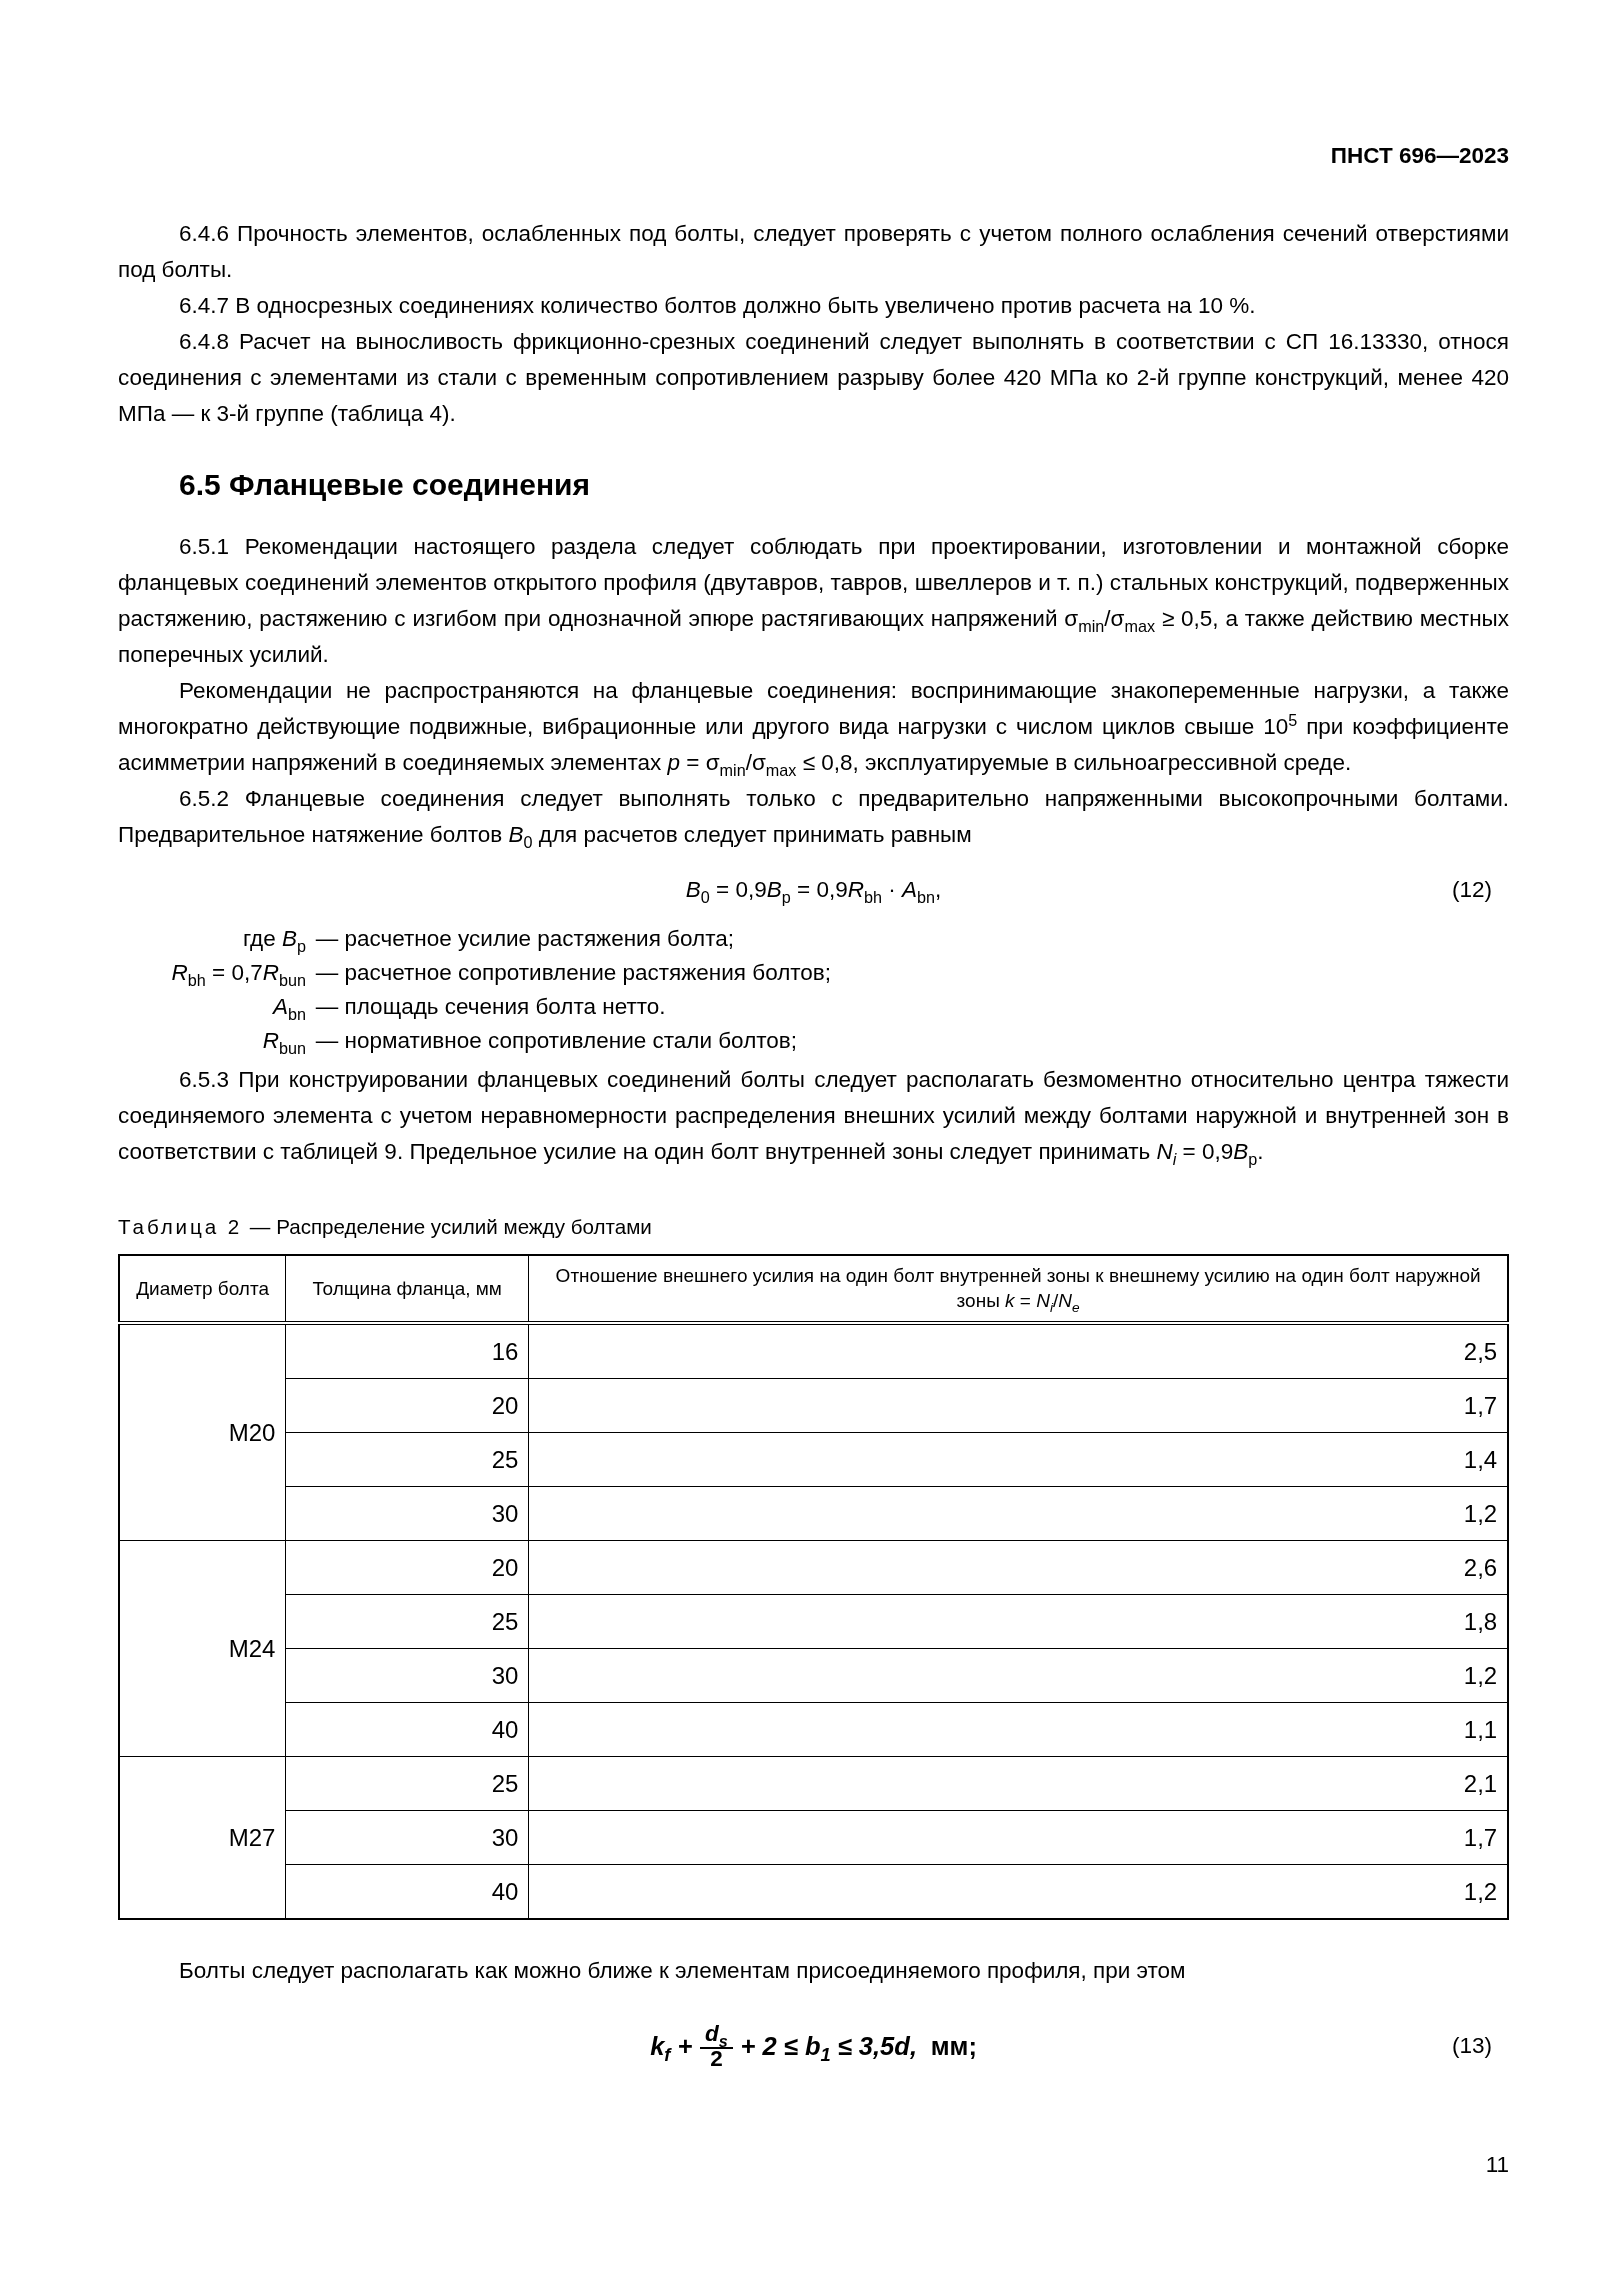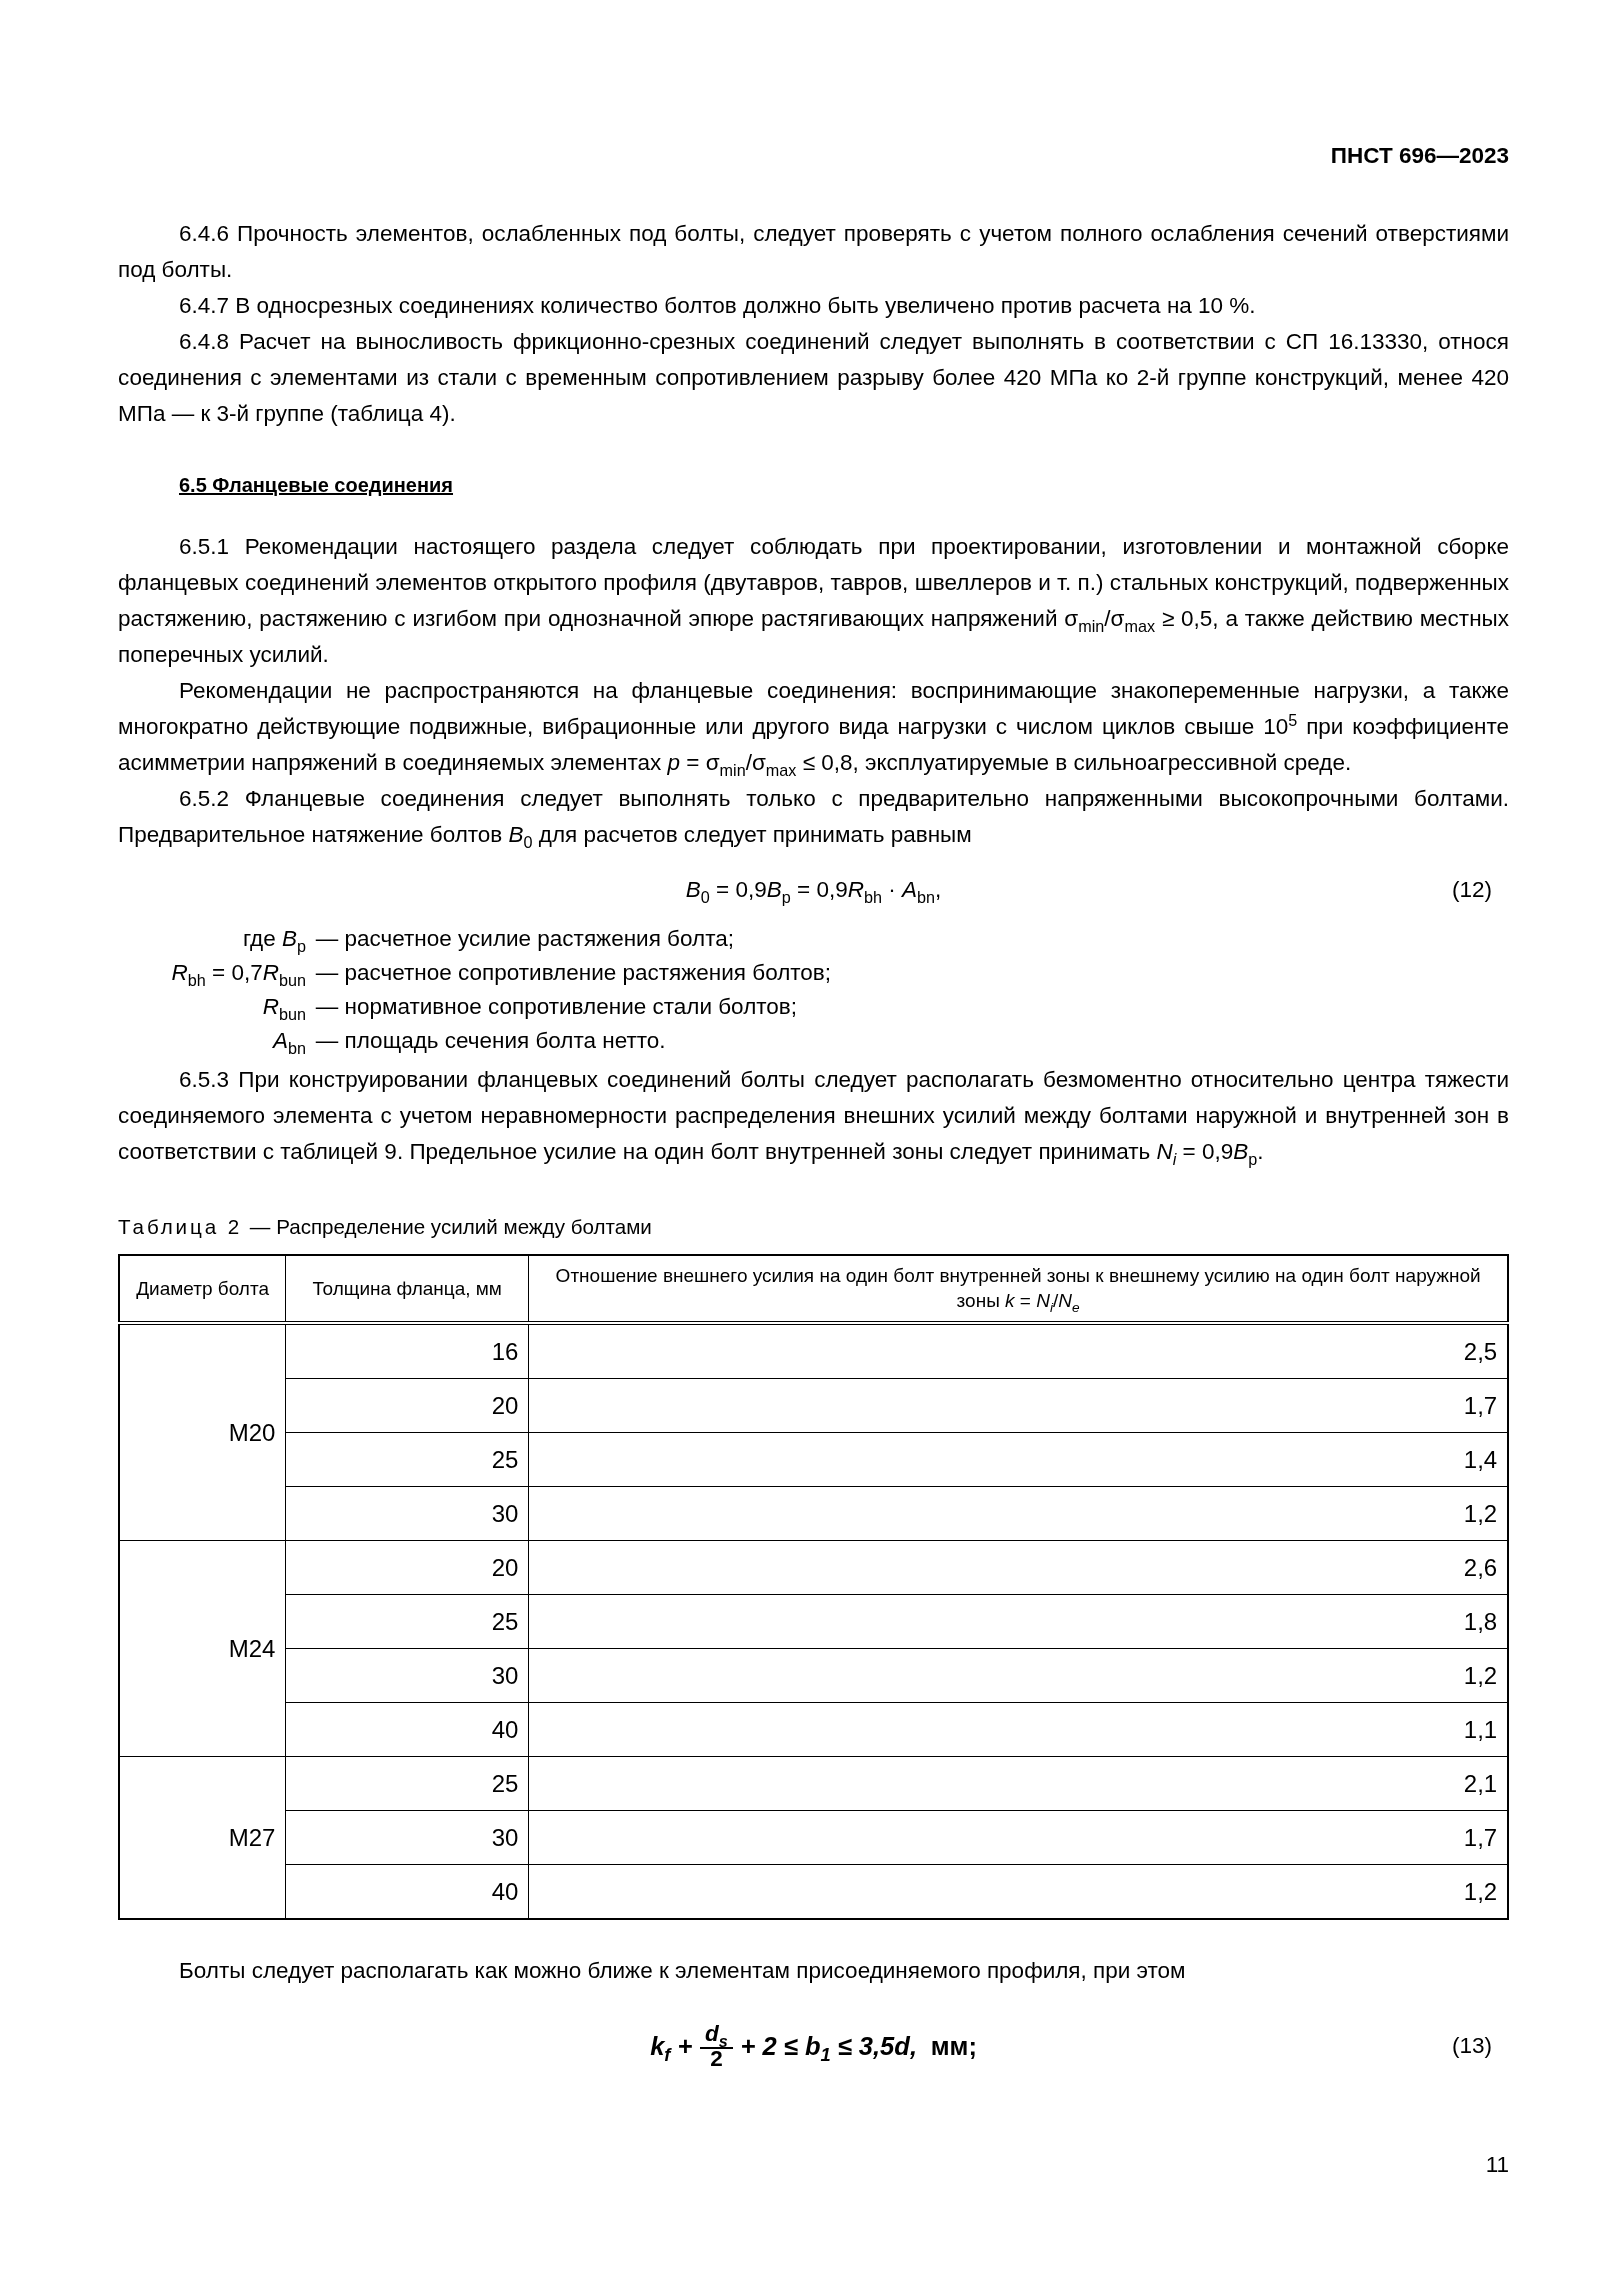--- a/index.html
+++ b/index.html
@@ -22,25 +22,24 @@
     margin-bottom:47px;
   }
   .body-text{font-size:22.5px;line-height:36px;}
   sub,sup{font-size:72%;line-height:0;}
   p.para{
     margin:0;
     text-align:justify;
     text-indent:61px;
   }
   h2.section{
-    font-size:20px;
+    font-size:30px;
     font-weight:bold;
     margin:35px 0 25.5px 0;
     text-indent:61px;
-    text-decoration:underline;
   }
   .formula-row{
     position:relative;
     margin:19.6px 0 13.7px 0;
     text-align:center;
     font-size:22.5px;
   }
   .formula-number{
     position:absolute;
     right:17px;
@@ -139,26 +138,26 @@
     <div class="where-list">
         <div class="where-row">
           <span class="where-term">где <i>B</i><sub>p</sub></span>
           <span class="where-def">—  расчетное усилие растяжения болта;</span>
         </div>
         <div class="where-row">
           <span class="where-term"><i>R</i><sub>bh</sub> = 0,7<i>R</i><sub>bun</sub></span>
           <span class="where-def">—  расчетное сопротивление растяжения болтов;</span>
         </div>
         <div class="where-row">
+          <span class="where-term"><i>A</i><sub>bn</sub></span>
+          <span class="where-def">—  площадь сечения болта нетто.</span>
+        </div>
+        <div class="where-row">
           <span class="where-term"><i>R</i><sub>bun</sub></span>
           <span class="where-def">—  нормативное сопротивление стали болтов;</span>
-        </div>
-        <div class="where-row">
-          <span class="where-term"><i>A</i><sub>bn</sub></span>
-          <span class="where-def">—  площадь сечения болта нетто.</span>
         </div>
       </div>
 
     <p class="para">6.5.3  При конструировании фланцевых соединений болты следует располагать безмоментно относительно центра тяжести соединяемого элемента с учетом неравномерности распределения внешних усилий между болтами наружной и внутренней зон в соответствии с таблицей 9. Предельное усилие на один болт внутренней зоны следует принимать <i>N<sub>i</sub></i> = 0,9<i>B</i><sub>p</sub>.</p>
 
     <div class="table-caption">
       <span class="caption-label">Таблица 2</span><span>— Распределение усилий между болтами</span>
     </div>
 
     <table class="t9">

